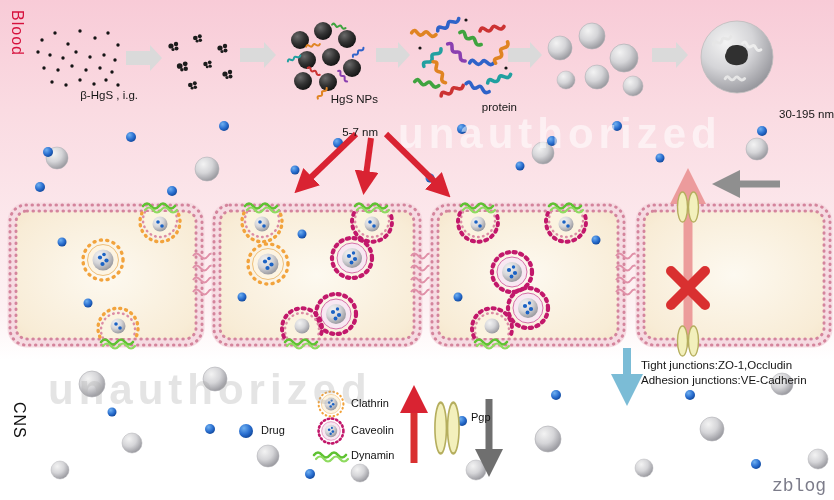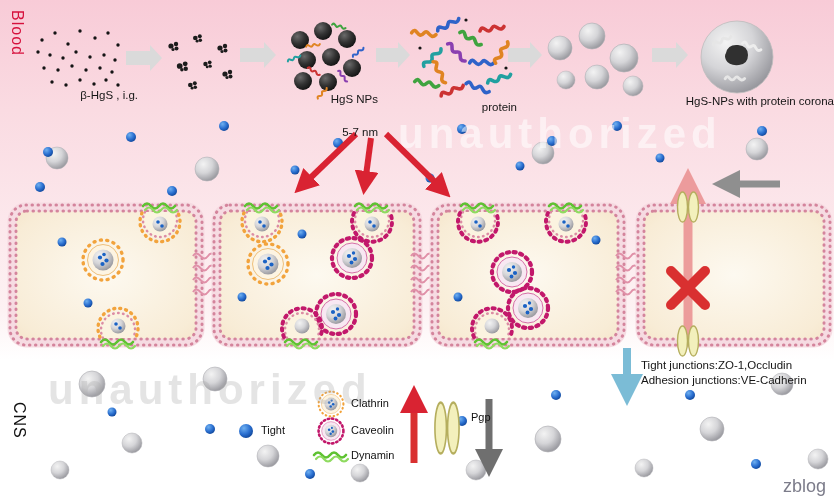--- a/index.html
+++ b/index.html
@@ -11,21 +11,21 @@
   svg.fig { position:absolute; left:0; top:0; }
   .lbl { position:absolute; font-size:11.5px; color:#151515; text-align:right; line-height:1.15; }
   .lbl.left { text-align:left; }
   .vlabel { position:absolute; writing-mode:vertical-rl; letter-spacing:1px; font-size:16px; }
   .vlabel.blood { color:#d6103c; left:8px; top:10px; }
   .vlabel.cns { color:#101010; left:10px; top:402px; }
   .legend-lbl { position:absolute; font-size:11px; color:#111; }
   .wm { position:absolute; font-size:42px; letter-spacing:5px; font-weight:600; pointer-events:none; white-space:nowrap; }
   .wm-top { left:398px; top:110px; color:rgba(255,255,255,0.55); }
   .wm-bottom { left:48px; top:366px; color:rgba(172,172,172,0.32); }
-  .footer { position:absolute; right:8px; top:476px; font-size:18px; color:#7c7c8a; }
+  .footer { position:absolute; right:8px; top:476px; font-size:18px; color:#7c7c8a;font-family:Liberation Mono, monospace; }
 </style>
 </head>
 <body>
 
 <div class="canvas">
 
 <svg class="fig" width="834" height="500" viewBox="0 0 834 500">
   <defs>
     <radialGradient id="gSph" cx="0.35" cy="0.3" r="0.75">
       <stop offset="0" stop-color="#f3f3f3"></stop>
@@ -403,26 +403,26 @@
 <div class="wm wm-top">unauthorized</div>
 <div class="wm wm-bottom">unauthorized</div>
 
 <div class="vlabel blood">Blood</div>
 <div class="vlabel cns">CNS</div>
 
 <div class="lbl" style="left:18px; top:89px; width:120px;">β-HgS , i.g.</div>
 <div class="lbl" style="left:278px; top:93px; width:100px;">HgS NPs</div>
 <div class="lbl" style="left:278px; top:106px; width:100px;margin-top:20px;">5-7 nm</div>
 <div class="lbl" style="left:417px; top:101px; width:100px;">protein</div>
-<div class="lbl" style="left:652px; top:95px; width:182px;">HgS-NPs with protein corona</div>
+<div class="lbl" style="left:652px; top:108px; width:182px;">30-195 nm</div>
 
 <div class="lbl left" style="left:641px; top:359px; width:195px;">Tight junctions:ZO-1,Occludin</div>
 <div class="lbl left" style="left:641px; top:374px; width:195px;">Adhesion junctions:VE-Cadherin</div>
 
-<div class="legend-lbl" style="left:261px; top:424px;">Tight</div>
+<div class="legend-lbl" style="left:261px; top:424px;">Drug</div>
 <div class="legend-lbl" style="left:351px; top:397px;">Clathrin</div>
 <div class="legend-lbl" style="left:351px; top:424px;text-align:center;">Caveolin</div>
 <div class="legend-lbl" style="left:351px; top:449px;text-align:center;">Dynamin</div>
 <div class="legend-lbl" style="left:465px; top:411px;margin-left:6px;">Pgp</div>
 
 <div class="footer">zblog</div>
 
 </div>
 
 </body></html>

